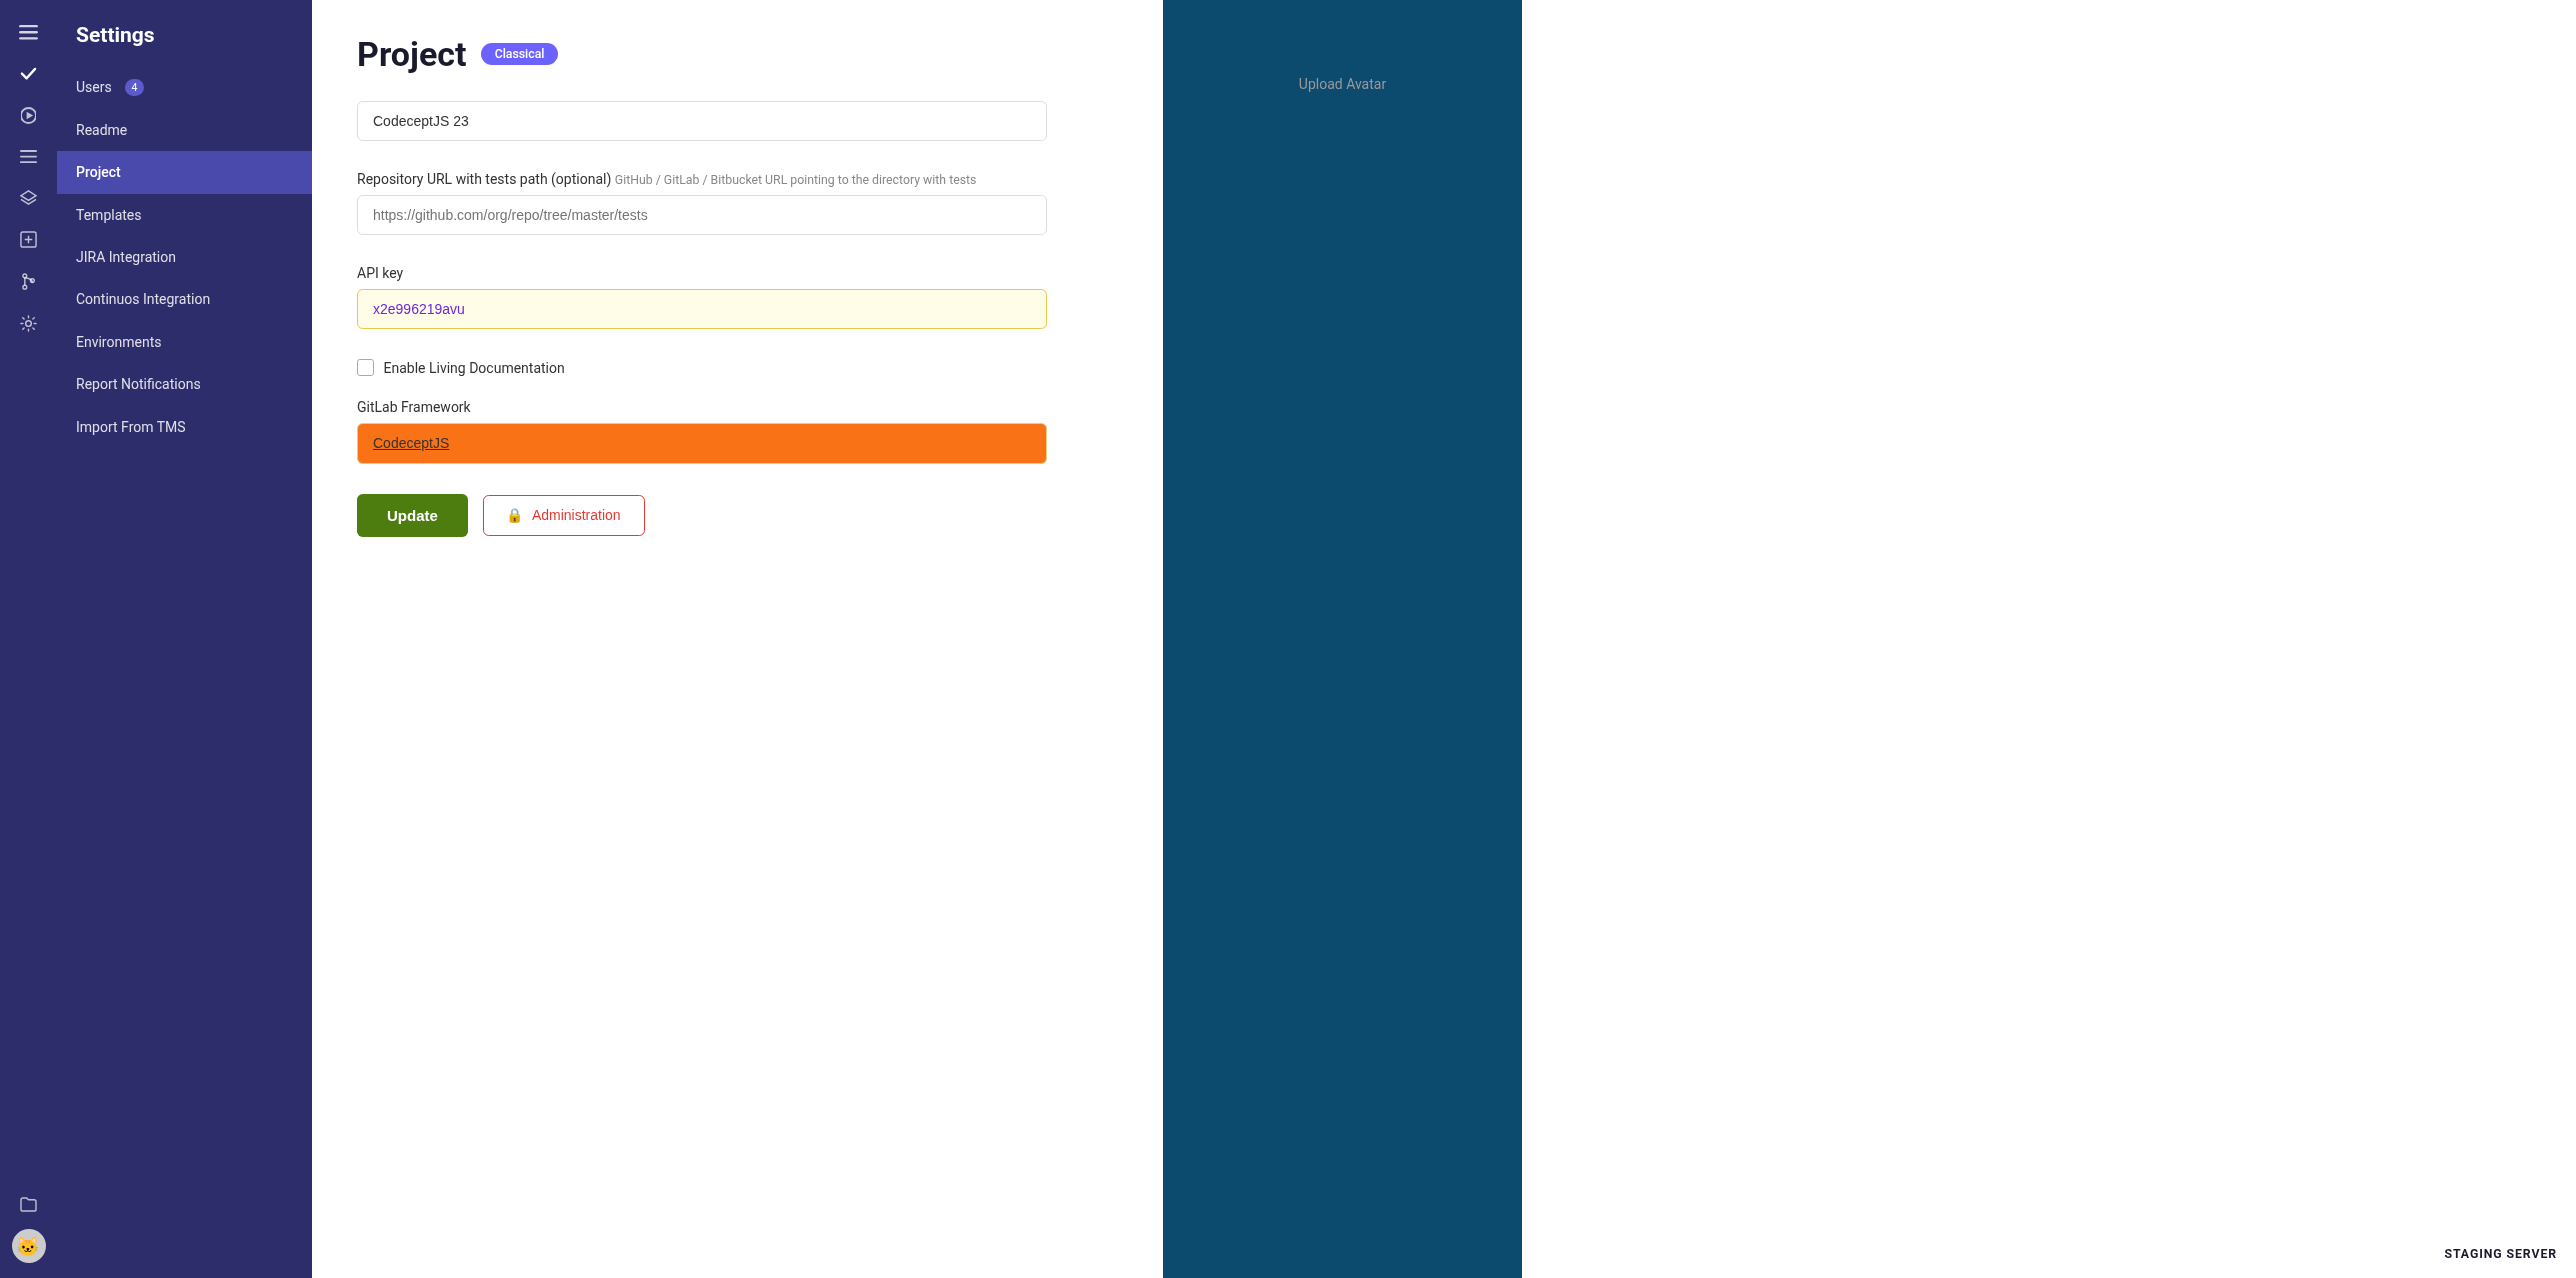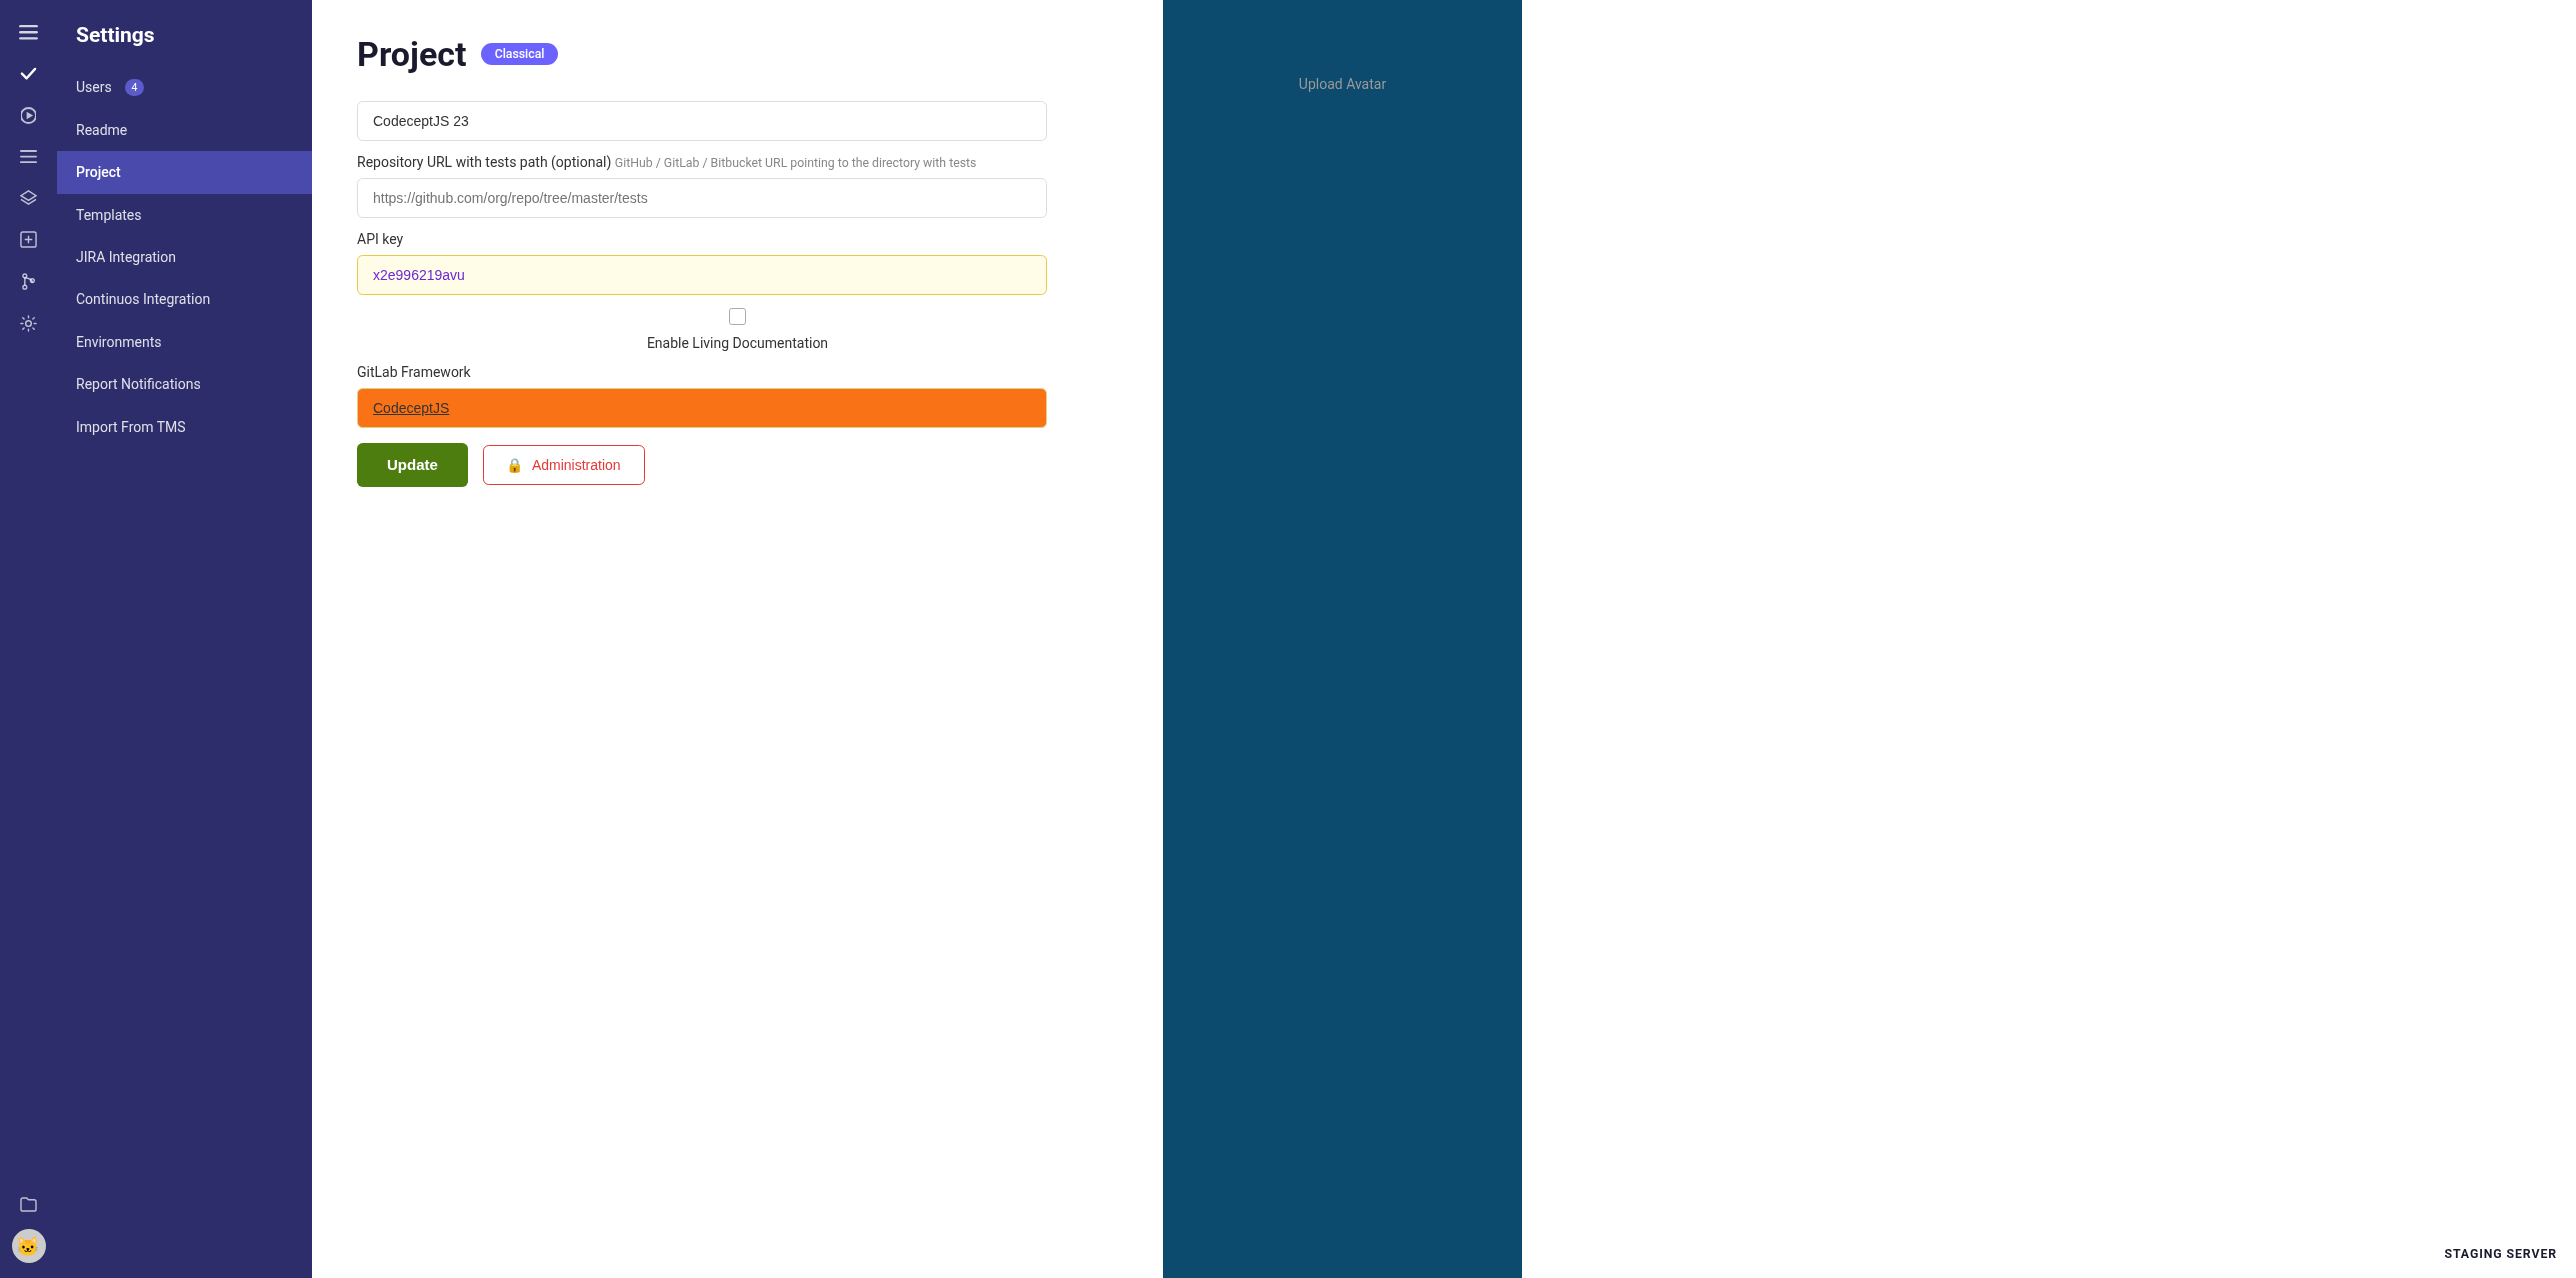--- a/index.html
+++ b/index.html
@@ -96,21 +96,21 @@
     }
     .badge-classical {
       background: #6c63ff;
       color: #fff;
       font-size: 12.3px;
       padding: 3.8px 13.2px;
       border-radius: 19px;
       font-weight: 500;
     }
 
-    .form-group { margin-bottom: 13px; }
+    .form-group { margin-bottom: 30px; }
     .form-label {
       font-size: 14px;
       color: #333;
       margin-bottom: 7.6px;
       display: block;
     }
     .form-label-sub {
       font-size: 12.3px;
       color: #888;
       font-weight: 400;
@@ -135,22 +135,21 @@
     .form-input.input-yellow {
       background: #f97316;
       border-color: #e0d080;
       text-decoration: underline;
     }
 
     .checkbox-row {
       display: flex;
       align-items: center;
       gap: 9.5px;
-      margin-bottom: 13px;
-      flex-direction: column;
+      margin-bottom: 23px;
     }
     .checkbox-box {
       width: 17px; height: 17px;
       border: 1.9px solid #aaa;
       border-radius: 2.8px;
       cursor: pointer;
       flex-shrink: 0;
     }
     .checkbox-label {
       font-size: 14px;

